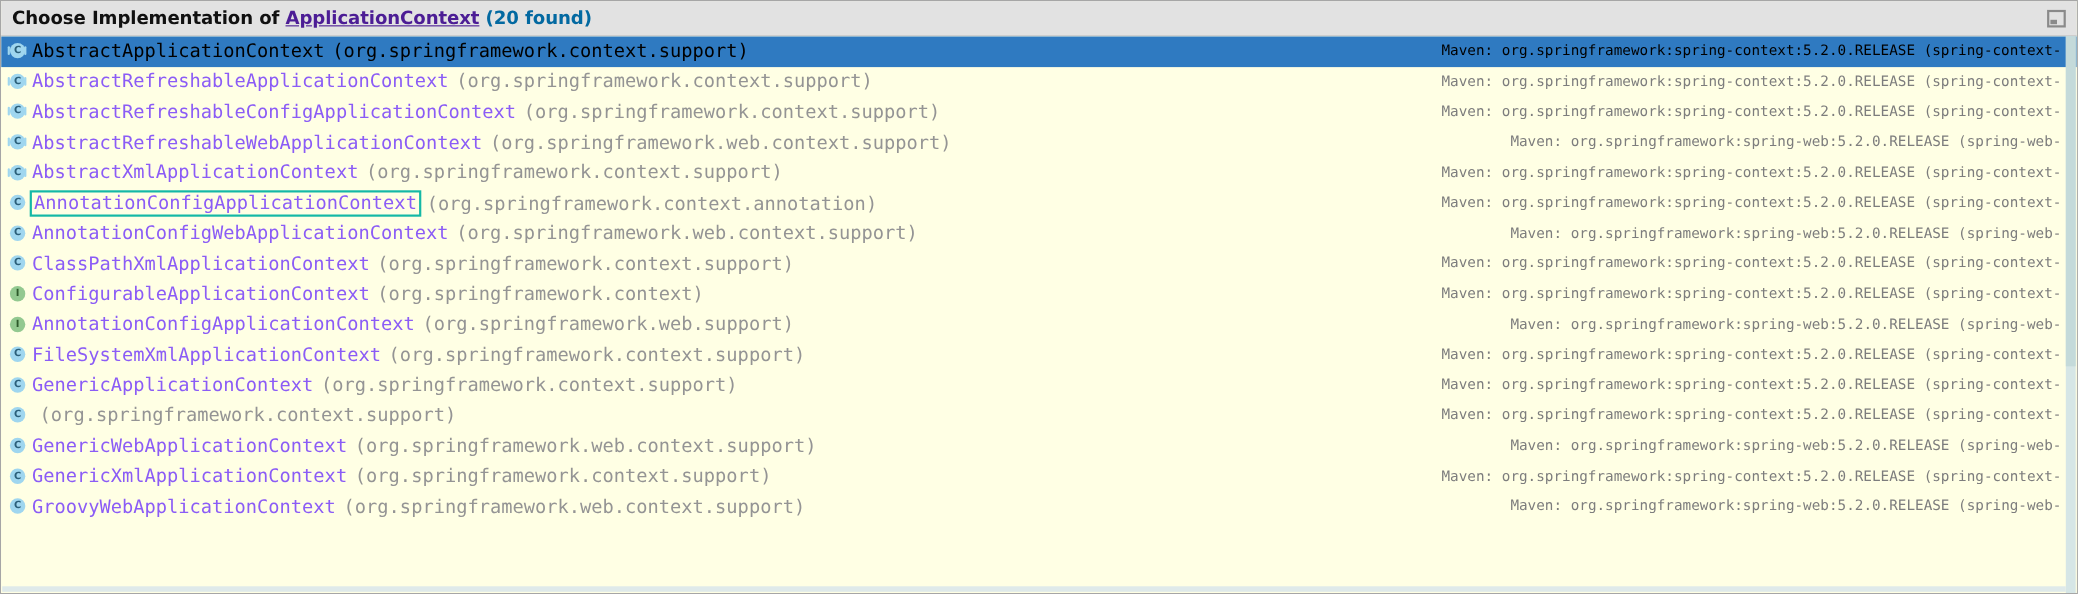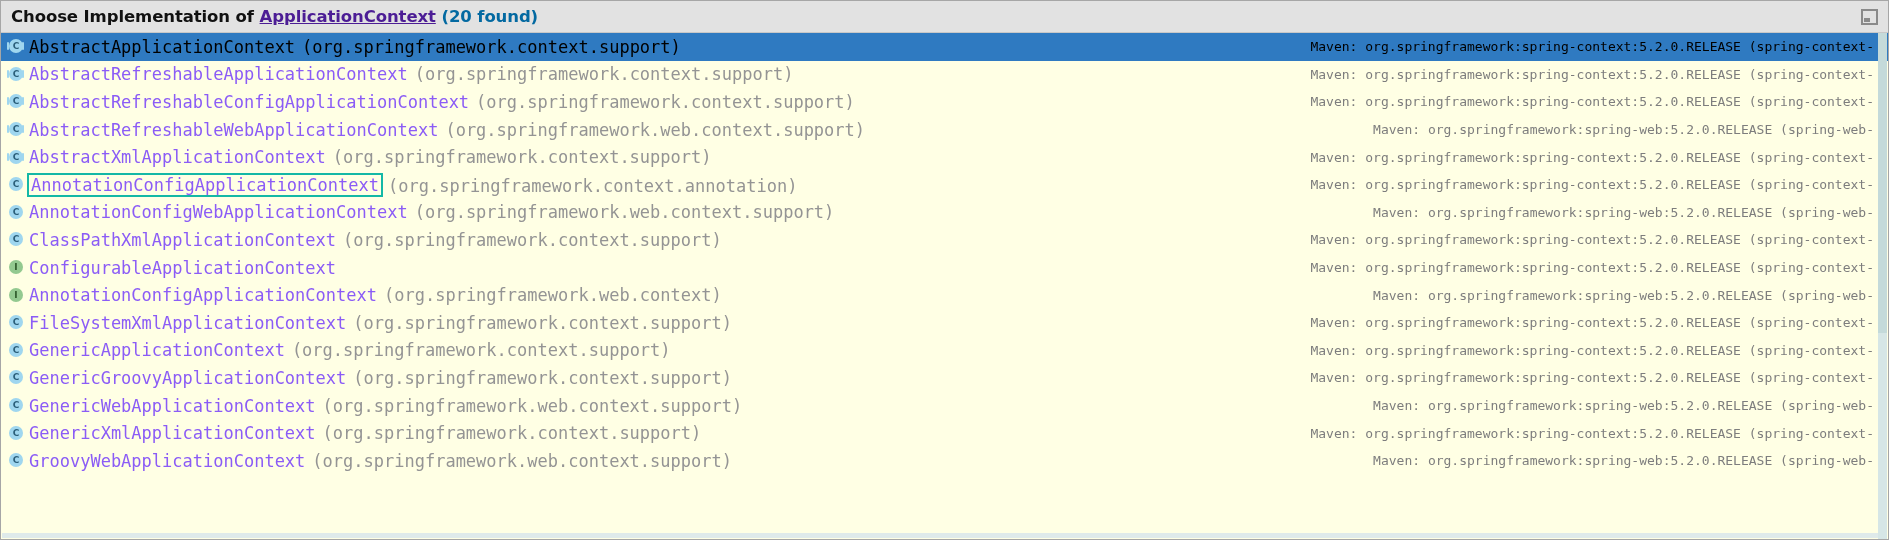--- a/index.html
+++ b/index.html
@@ -296,30 +296,31 @@
           <span class="pkg-name">(org.springframework.context.support)</span>
         </span>
         <span class="maven">Maven: org.springframework:spring-context:5.2.0.RELEASE (spring-context-</span>
       </div>
       <div class="row">
         <span class="kind-icon iface">
           <span class="disc">I</span>
         </span>
         <span class="name-block">
           <span class="cls-name">ConfigurableApplicationContext</span>
+          <span class="pkg-name">(org.springframework.context)</span>
         </span>
         <span class="maven">Maven: org.springframework:spring-context:5.2.0.RELEASE (spring-context-</span>
       </div>
       <div class="row">
         <span class="kind-icon iface">
           <span class="disc">I</span>
         </span>
         <span class="name-block">
           <span class="cls-name">AnnotationConfigApplicationContext</span>
-          <span class="pkg-name">(org.springframework.web.context)</span>
+          <span class="pkg-name">(org.springframework.web.support)</span>
         </span>
         <span class="maven">Maven: org.springframework:spring-web:5.2.0.RELEASE (spring-web-</span>
       </div>
       <div class="row">
         <span class="kind-icon cls">
           <span class="disc">C</span>
         </span>
         <span class="name-block">
           <span class="cls-name">FileSystemXmlApplicationContext</span>
           <span class="pkg-name">(org.springframework.context.support)</span>
@@ -334,21 +335,20 @@
           <span class="cls-name">GenericApplicationContext</span>
           <span class="pkg-name">(org.springframework.context.support)</span>
         </span>
         <span class="maven">Maven: org.springframework:spring-context:5.2.0.RELEASE (spring-context-</span>
       </div>
       <div class="row">
         <span class="kind-icon cls">
           <span class="disc">C</span>
         </span>
         <span class="name-block">
-          <span class="cls-name">GenericGroovyApplicationContext</span>
           <span class="pkg-name">(org.springframework.context.support)</span>
         </span>
         <span class="maven">Maven: org.springframework:spring-context:5.2.0.RELEASE (spring-context-</span>
       </div>
       <div class="row">
         <span class="kind-icon cls">
           <span class="disc">C</span>
         </span>
         <span class="name-block">
           <span class="cls-name">GenericWebApplicationContext</span>

